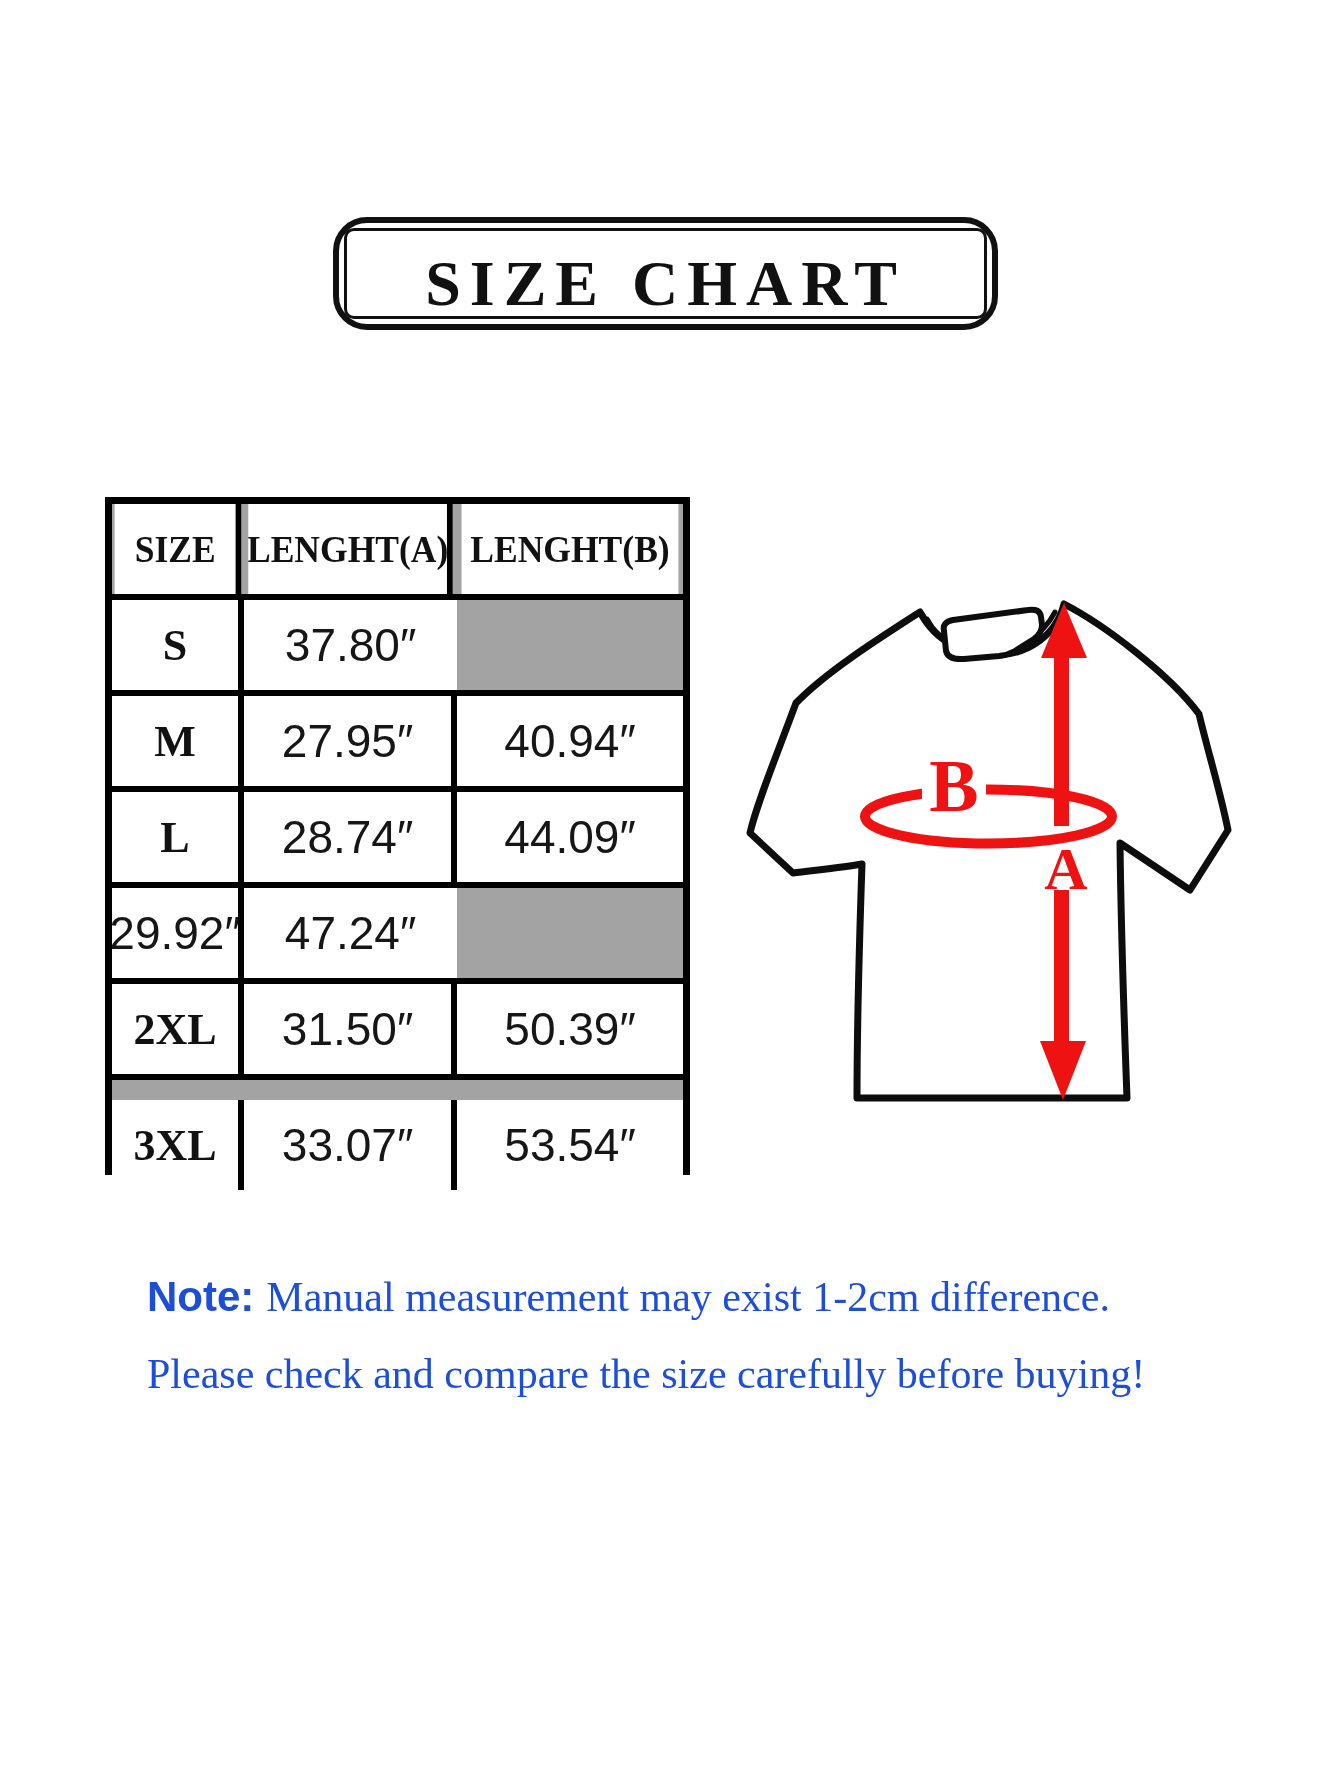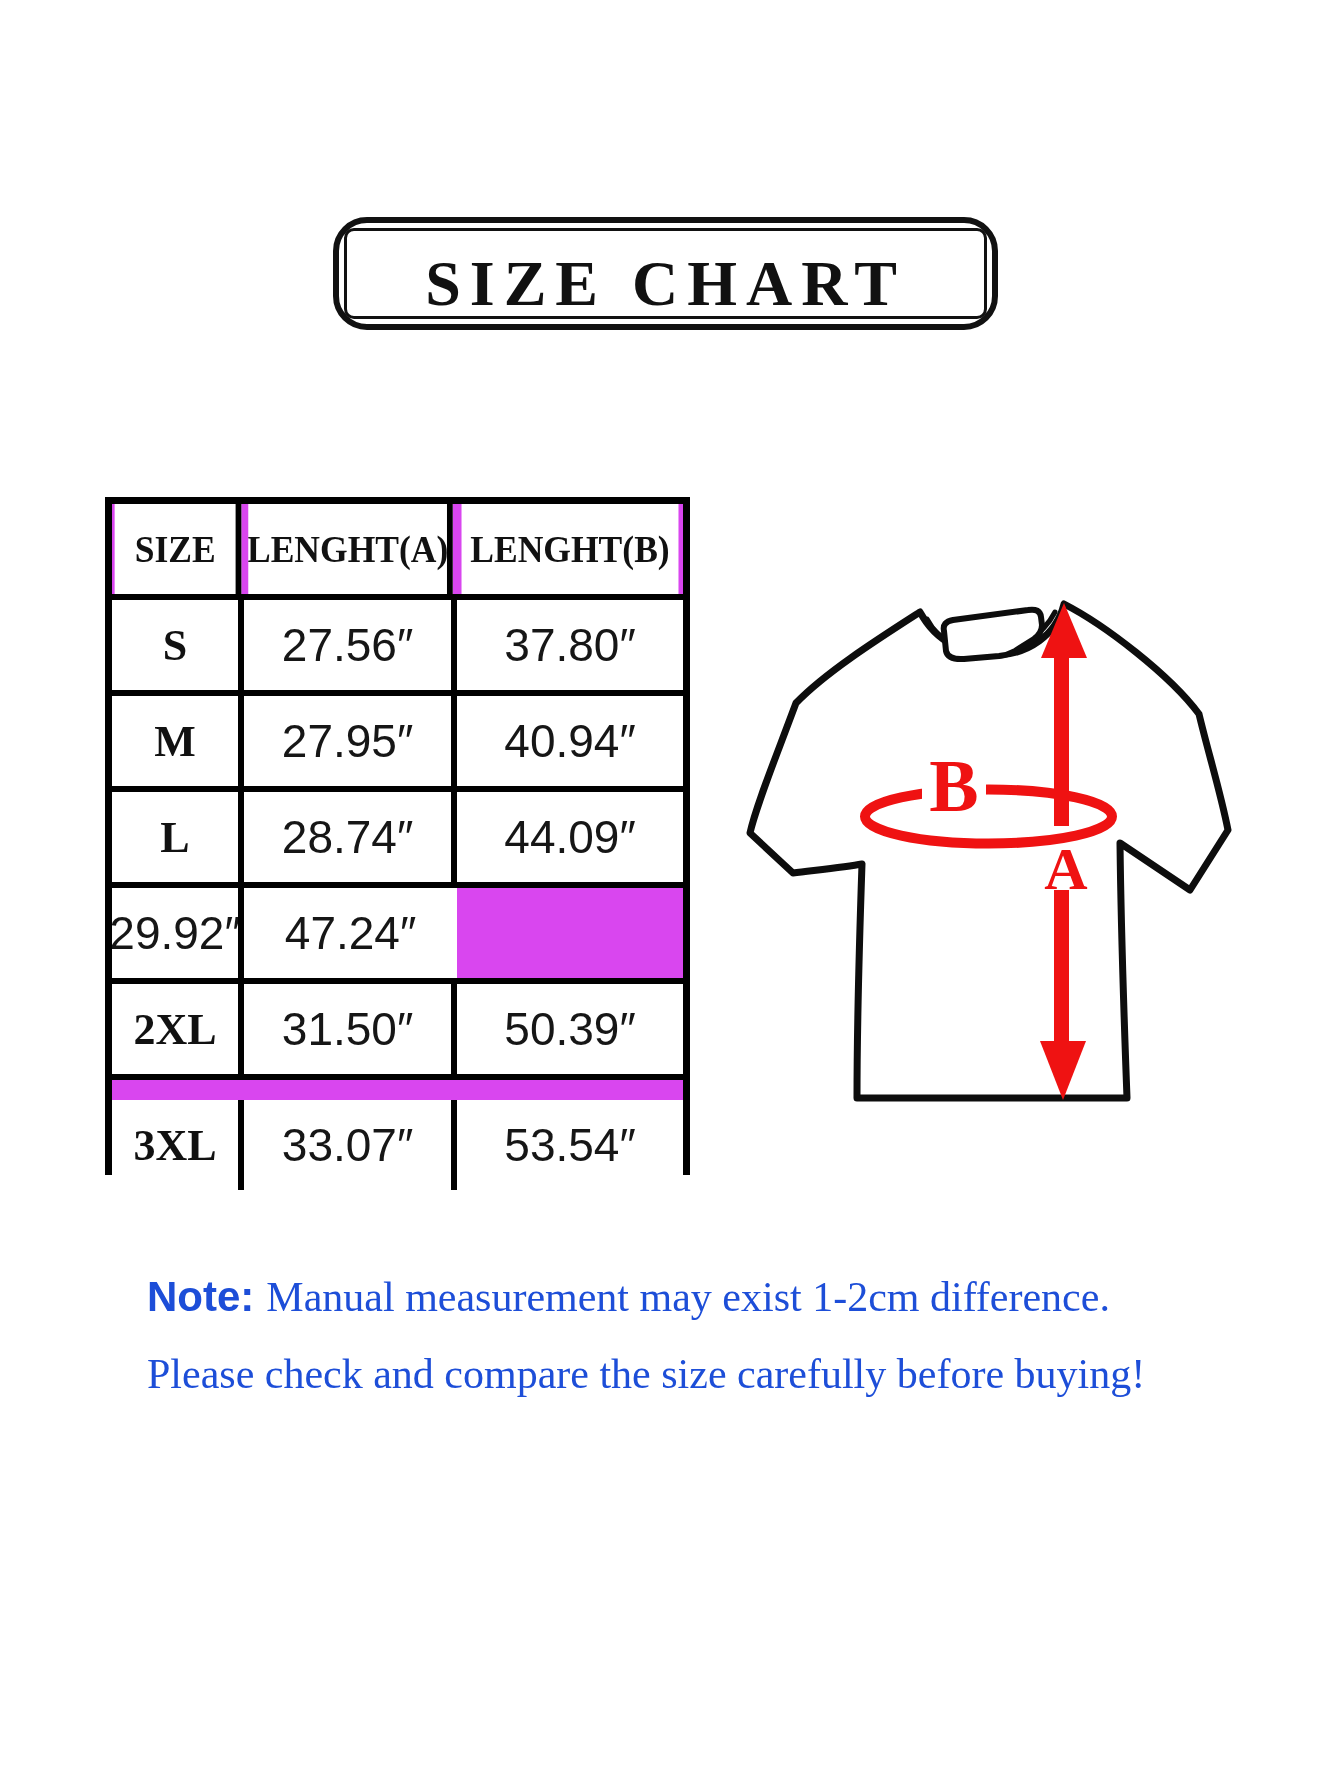--- a/index.html
+++ b/index.html
@@ -16,21 +16,21 @@
     position:absolute;inset:5px;border:3px solid #111;border-radius:10px;
     display:flex;align-items:center;justify-content:center;padding-top:21px;box-sizing:border-box;
   }
   .title-text{
     font-weight:bold;font-size:64px;letter-spacing:9px;white-space:nowrap;
     font-family:"Liberation Serif",serif;
   }
   
   .size-table{
     position:absolute;left:105px;top:497px;width:585px;height:678px;
-    border:7px solid #000;box-sizing:border-box;background:#d946ef;
+    border:7px solid #000;box-sizing:border-box;background:#a3a3a3;
   }
   .tr{
     display:grid;grid-template-columns:132px 213px 1fr;
     height:90px;border-bottom:6px solid #000;
   }
   .tr:last-child{border-bottom:none;margin-top:20px;}
   .td{
     background:#fff;display:flex;align-items:center;justify-content:center;
     border-right:6px solid #000;overflow:hidden;
   }
@@ -68,21 +68,20 @@
 </div>
 
 <div class="size-table">
   <div class="tr">
     <div class="td hdr">SIZE</div>
     <div class="td hdr">LENGHT(A)</div>
     <div class="td hdr">LENGHT(B)</div>
   </div>
   <div class="tr">
     <div class="td size-label">S</div>
-    <div class="td val">27.56″</div>
     <div class="td val">37.80″</div>
   </div>
   <div class="tr">
     <div class="td size-label">M</div>
     <div class="td val">27.95″</div>
     <div class="td val">40.94″</div>
   </div>
   <div class="tr">
     <div class="td size-label">L</div>
     <div class="td val">28.74″</div>

